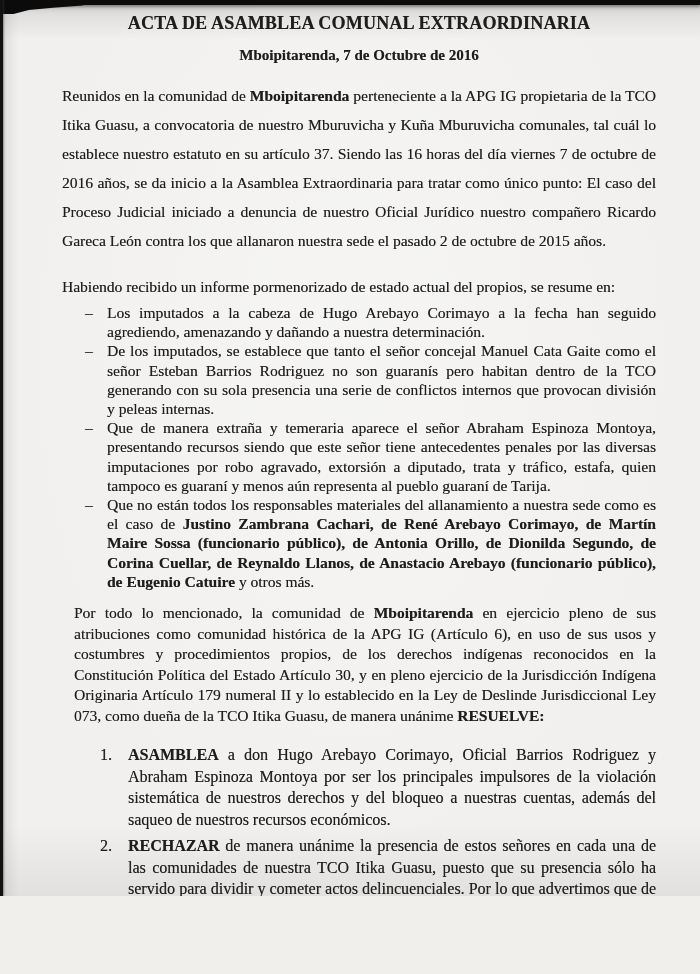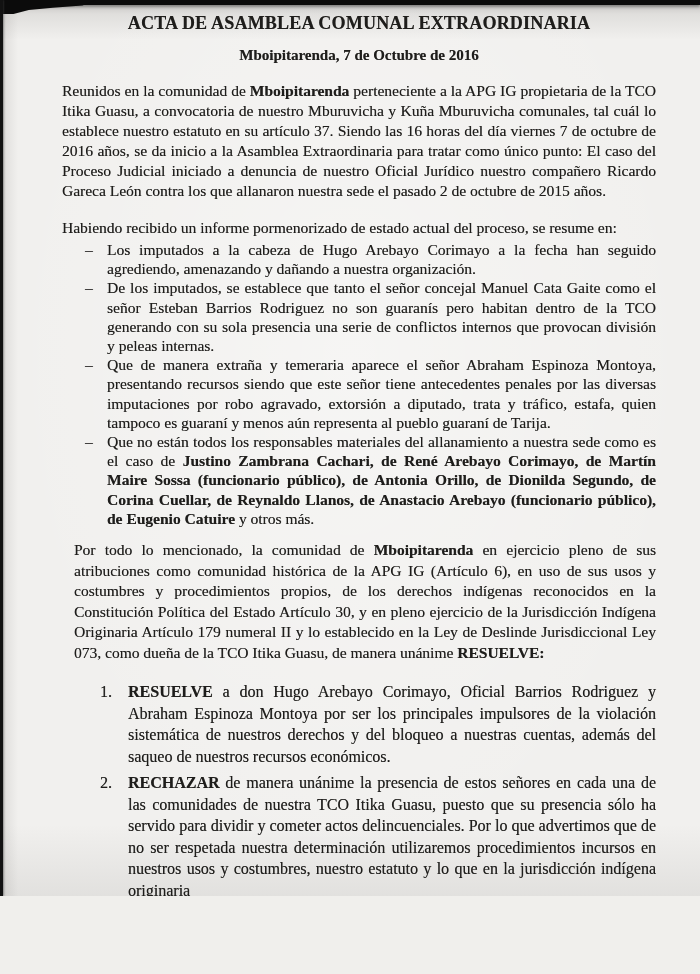--- a/index.html
+++ b/index.html
@@ -49,21 +49,21 @@
     text-align: center; letter-spacing: 0.2px;
   }
   .doc-subtitle {
     margin: 12px 0 16px 0;
     font-size: 15px; line-height: 18px; font-weight: bold;
     text-align: center;
   }
 
   .para {
     margin: 17px 0 9px 0;
-    font-size: 15.5px; line-height: 20px;
+    font-size: 15.5px; line-height: 29px;
     text-align: justify;
   }
   .para.tight { margin-bottom: 2px; }
 
   .b, .rich-b { font-weight: bold; }
 
   .bullet-list { margin: 0 0 12px 0; }
   .bullet-item { display: flex; align-items: flex-start; margin: 0; }
   .bullet-marker {
     flex: 0 0 22px; margin-left: 23px;
@@ -101,47 +101,47 @@
   <div class="edge-top"></div>
   <div class="edge-corner"></div>
   <div class="edge-left"></div>
 
   <div class="content">
     <h1 class="doc-title">ACTA DE ASAMBLEA COMUNAL EXTRAORDINARIA</h1>
     <h2 class="doc-subtitle">Mboipitarenda, 7 de Octubre de 2016</h2>
 
     <p class="para"><span>Reunidos en la comunidad de </span><span class="rich-b">Mboipitarenda</span><span> perteneciente a la APG IG propietaria de la TCO Itika Guasu, a convocatoria de nuestro Mburuvicha y Kuña Mburuvicha comunales, tal cuál lo establece nuestro estatuto en su artículo 37.  Siendo las 16 horas del día viernes 7 de octubre de 2016 años, se da inicio a la Asamblea Extraordinaria para tratar como único punto: El caso del Proceso Judicial iniciado a denuncia de nuestro Oficial Jurídico nuestro compañero Ricardo Gareca León contra los que allanaron nuestra sede el pasado 2 de octubre de 2015 años.</span></p>
 
-    <p class="para tight"><span>Habiendo recibido un informe pormenorizado de estado actual del proceso, se resume en:</span></p>
+    <p class="para tight"><span>Habiendo recibido un informe pormenorizado de estado actual del propios, se resume en:</span></p>
 
     <div class="bullet-list">
       <div class="bullet-item">
         <span class="bullet-marker">–</span>
-        <span class="bullet-text"><span>Los imputados a la cabeza de Hugo Arebayo Corimayo a la fecha han seguido agrediendo, amenazando y dañando a nuestra organización.</span></span>
+        <span class="bullet-text"><span>Los imputados a la cabeza de Hugo Arebayo Corimayo a la fecha han seguido agrediendo, amenazando y dañando a nuestra determinación.</span></span>
       </div>
       <div class="bullet-item">
         <span class="bullet-marker">–</span>
         <span class="bullet-text"><span>De los imputados, se establece que tanto el señor concejal Manuel Cata Gaite como el señor Esteban Barrios Rodriguez no son guaranís pero habitan dentro de la TCO generando con su sola presencia una serie de conflictos internos que provocan división y peleas internas.</span></span>
       </div>
       <div class="bullet-item">
         <span class="bullet-marker">–</span>
         <span class="bullet-text"><span>Que de manera extraña y temeraria aparece el señor Abraham Espinoza Montoya, presentando recursos siendo que este señor tiene antecedentes penales por las diversas imputaciones por robo agravado, extorsión a diputado, trata y tráfico, estafa, quien tampoco es guaraní y menos aún representa al pueblo guaraní de Tarija.</span></span>
       </div>
       <div class="bullet-item">
         <span class="bullet-marker">–</span>
         <span class="bullet-text"><span>Que no están todos los responsables materiales del allanamiento a nuestra sede como es el caso de </span><span class="rich-b">Justino Zambrana Cachari, de René Arebayo Corimayo, de Martín Maire Sossa (funcionario público), de Antonia Orillo, de Dionilda Segundo, de Corina Cuellar, de Reynaldo Llanos, de Anastacio Arebayo (funcionario público), de Eugenio Catuire</span><span> y otros más.</span></span>
       </div>
     </div>
 
     <p class="resolution-intro"><span>Por todo lo mencionado, la comunidad de </span><span class="rich-b">Mboipitarenda</span><span> en ejercicio pleno de sus atribuciones como comunidad histórica de la APG IG (Artículo 6), en uso de sus usos y costumbres y procedimientos propios, de los derechos indígenas reconocidos en la Constitución Política del Estado  Artículo 30, y en pleno ejercicio de la Jurisdicción Indígena Originaria Artículo 179 numeral II y lo establecido en la Ley de Deslinde Jurisdiccional Ley 073, como dueña de la TCO Itika Guasu, de manera unánime </span><span class="rich-b">RESUELVE:</span></p>
 
     <div class="num-list">
       <div class="num-item">
         <span class="num-label">1.</span>
-        <span class="num-text"><span class="rich-b">RESUELVE</span><span> a don Hugo Arebayo Corimayo, Oficial Barrios Rodriguez y Abraham Espinoza Montoya por ser los principales impulsores de la violación sistemática de nuestros derechos y del bloqueo a nuestras cuentas, además del saqueo de nuestros recursos económicos.</span></span>
+        <span class="num-text"><span class="rich-b">ASAMBLEA</span><span> a don Hugo Arebayo Corimayo, Oficial Barrios Rodriguez y Abraham Espinoza Montoya por ser los principales impulsores de la violación sistemática de nuestros derechos y del bloqueo a nuestras cuentas, además del saqueo de nuestros recursos económicos.</span></span>
       </div>
       <div class="num-item continued">
         <span class="num-label">2.</span>
         <span class="num-text"><span class="rich-b">RECHAZAR</span><span> de manera unánime la presencia de estos señores en cada una de las comunidades de nuestra TCO Itika Guasu, puesto que su presencia sólo ha servido para dividir y cometer actos delincuenciales. Por lo que advertimos que de no ser respetada nuestra determinación utilizaremos procedimientos incursos en nuestros usos y costumbres, nuestro estatuto y lo que en la jurisdicción indígena originaria</span></span>
       </div>
     </div>
   </div>
 </div>
 
 </body></html>

